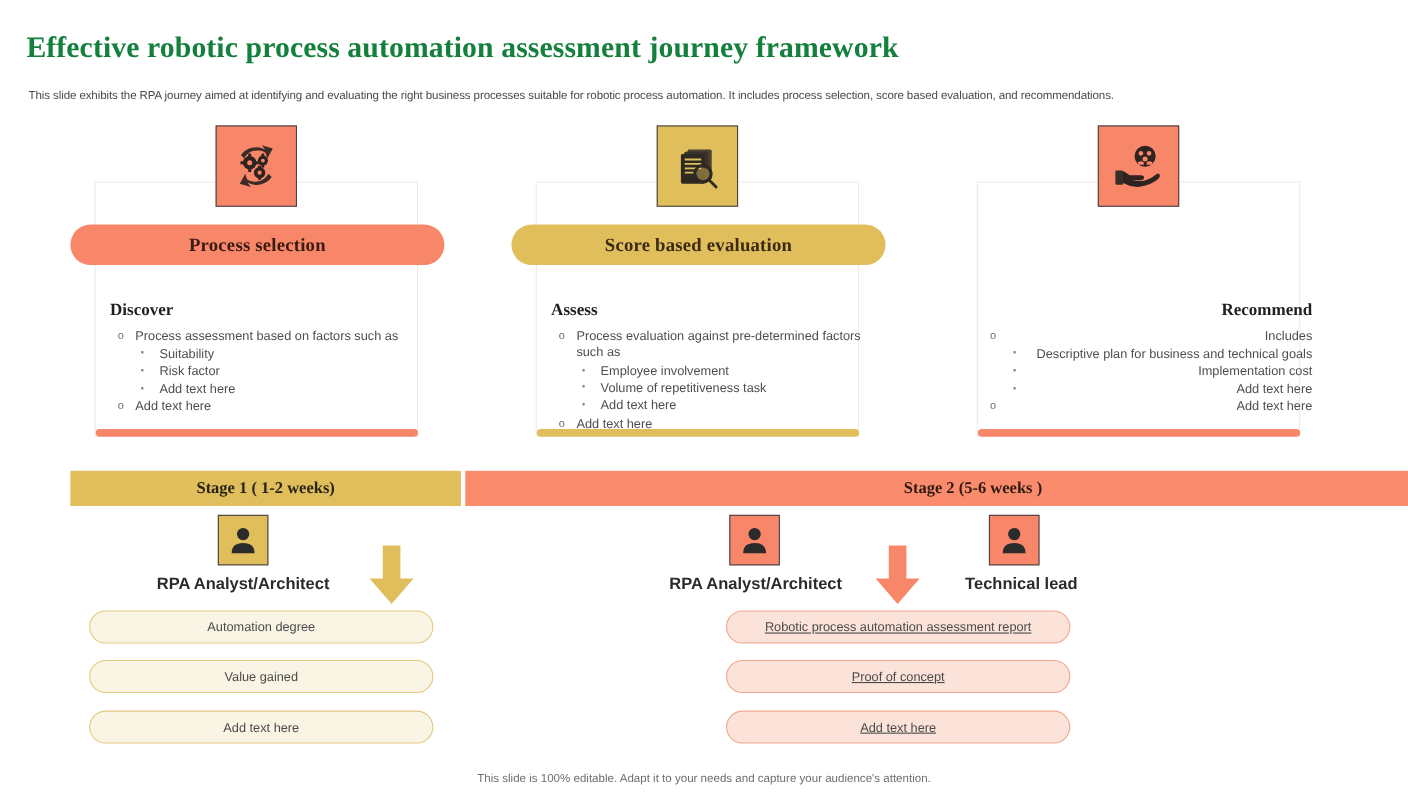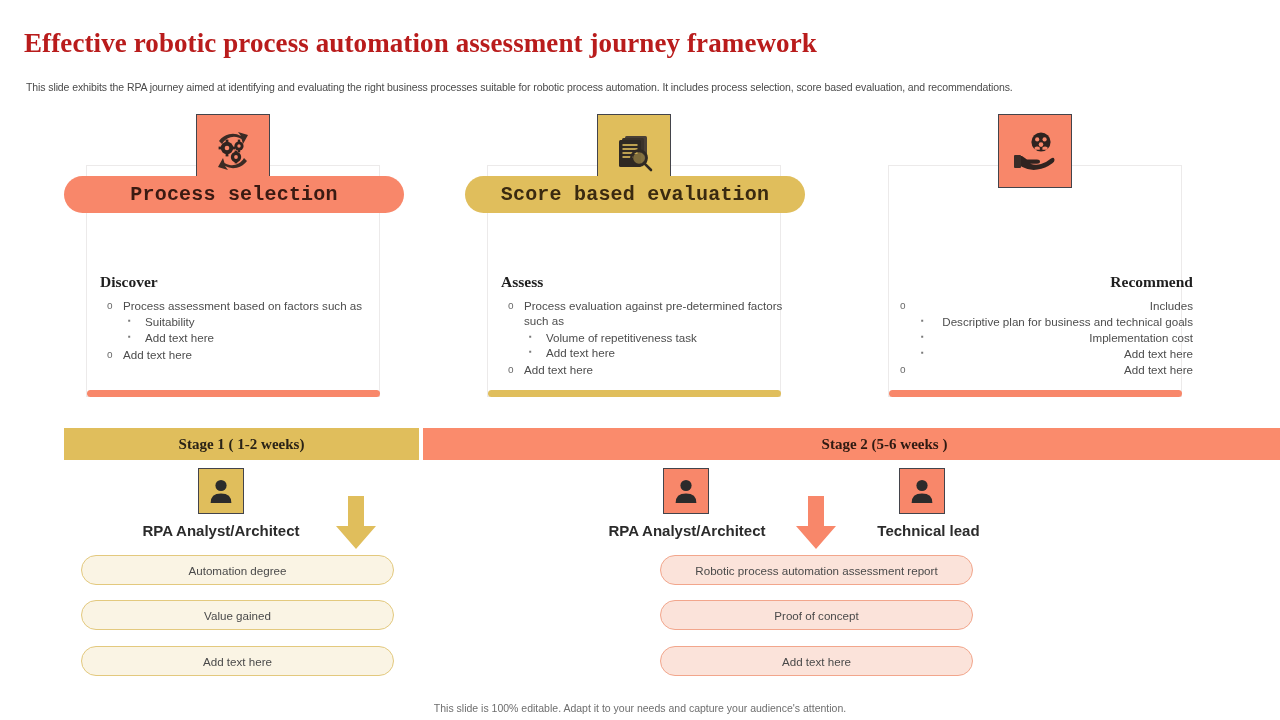--- a/index.html
+++ b/index.html
@@ -6,21 +6,21 @@
   body{
     width:1280px;height:720px;background:#ffffff;overflow:hidden;
     font-family:"Liberation Sans", sans-serif;color:#3c3c3c;position:relative;
   }
   .slide{position:relative;width:1280px;height:720px;}
 
   
   .title{
     position:absolute;left:24px;top:28px;width:1200px;
     font-family:"Liberation Serif", serif;
-    font-size:27px;font-weight:700;color:#b91c1c;letter-spacing:.1px;
+    font-size:27px;font-weight:700;color:#15803d;letter-spacing:.1px;
     white-space:nowrap;
   }
   .subtitle{
     position:absolute;left:26px;top:81px;width:1200px;
     font-size:10.5px;color:#4a4a4a;white-space:nowrap;letter-spacing:-.1px;
   }
 
   
   .card{position:absolute;top:165px;width:294px;height:232px;background:#ffffff;
         border:1px solid #eceaea;box-sizing:border-box;}
@@ -30,23 +30,23 @@
 
   .iconbox{
     position:absolute;top:114px;width:74px;height:74px;box-sizing:border-box;
     border:1.5px solid #43444b;background:#F8876A;
     display:flex;align-items:center;justify-content:center;
   }
   .iconbox.gold{background:#E0BE5C;}
   .ib1{left:196px;} .ib2{left:597px;} .ib3{left:998px;}
 
   .pillhdr{
-    position:absolute;top:176px;width:340px;height:37px;border-radius:19px;
+    position:absolute;top:204px;width:340px;height:37px;border-radius:19px;
     background:#F8876A;display:flex;align-items:center;justify-content:center;
-    font-family:Liberation Mono, monospace;font-weight:700;font-size:20px;
+    font-family:Liberation Serif, serif;font-weight:700;font-size:17px;
     color:#3a1a12;letter-spacing:.2px;
   }
   .pillhdr.gold{background:#E0BE5C;color:#3a2a10;}
   .ph1{left:64px;} .ph2{left:465px;} .ph3{left:866px;}
 
   .cardbody{position:absolute;top:248px;width:300px;margin-top:25px;}
   .cb1{left:100px;} .cb2{left:501px;} .cb3{left:893px;text-align:right;}
 
   .stage-name{
     font-family:"Liberation Serif", serif;font-weight:700;font-size:15.5px;
@@ -95,21 +95,21 @@
 
   .arrow{position:absolute;width:46px;height:58px;}
   .ar1{left:333px;top:494px;} .ar2{left:793px;top:494px;}
 
   .optpill{
     position:absolute;height:30px;border-radius:16px;box-sizing:border-box;
     display:flex;align-items:center;justify-content:center;
     font-size:11.6px;color:#4a4a4a;
   }
   .optpill.gold{background:#FAF4E4;border:1px solid #E3C97E;text-align:right;}
-  .optpill.salmon{background:#FBE3DA;border:1px solid #F2A68C;}
+  .optpill.salmon{background:#FBE3DA;border:1px solid #F2A68C;text-decoration:underline;}
   .lp{left:81px;width:313px;}
   .rp{left:660px;width:313px;}
   .row1{top:555px;} .row2{top:600px;} .row3{top:646px;}
 
   
   .footer{position:absolute;left:0;top:702px;width:1280px;text-align:center;
           font-size:10.5px;color:#6e6e6e;}
 </style>
 </head>
 <body>
@@ -179,33 +179,35 @@
   <div class="pillhdr ph1">Process selection</div>
   <div class="pillhdr gold ph2">Score based evaluation</div>
 
   <div class="cardbody cb1">
     <div class="stage-name">Discover</div>
     <ul class="lvl1">
       <li>
         <span>Process assessment based on factors such as</span>
         <ul class="lvl2">
           <li>Suitability</li>
+          <li>Risk factor</li>
           <li>Add text here</li>
         </ul>
       </li>
       <li>Add text here</li>
     </ul>
   </div>
 
   <div class="cardbody cb2">
     <div class="stage-name">Assess</div>
     <ul class="lvl1">
       <li>
         <span>Process evaluation against pre-determined factors such as</span>
         <ul class="lvl2">
+          <li>Employee involvement</li>
           <li>Volume of repetitiveness task</li>
           <li>Add text here</li>
         </ul>
       </li>
       <li>Add text here</li>
     </ul>
   </div>
 
   <div class="cardbody cb3">
     <div class="stage-name">Recommend</div>

